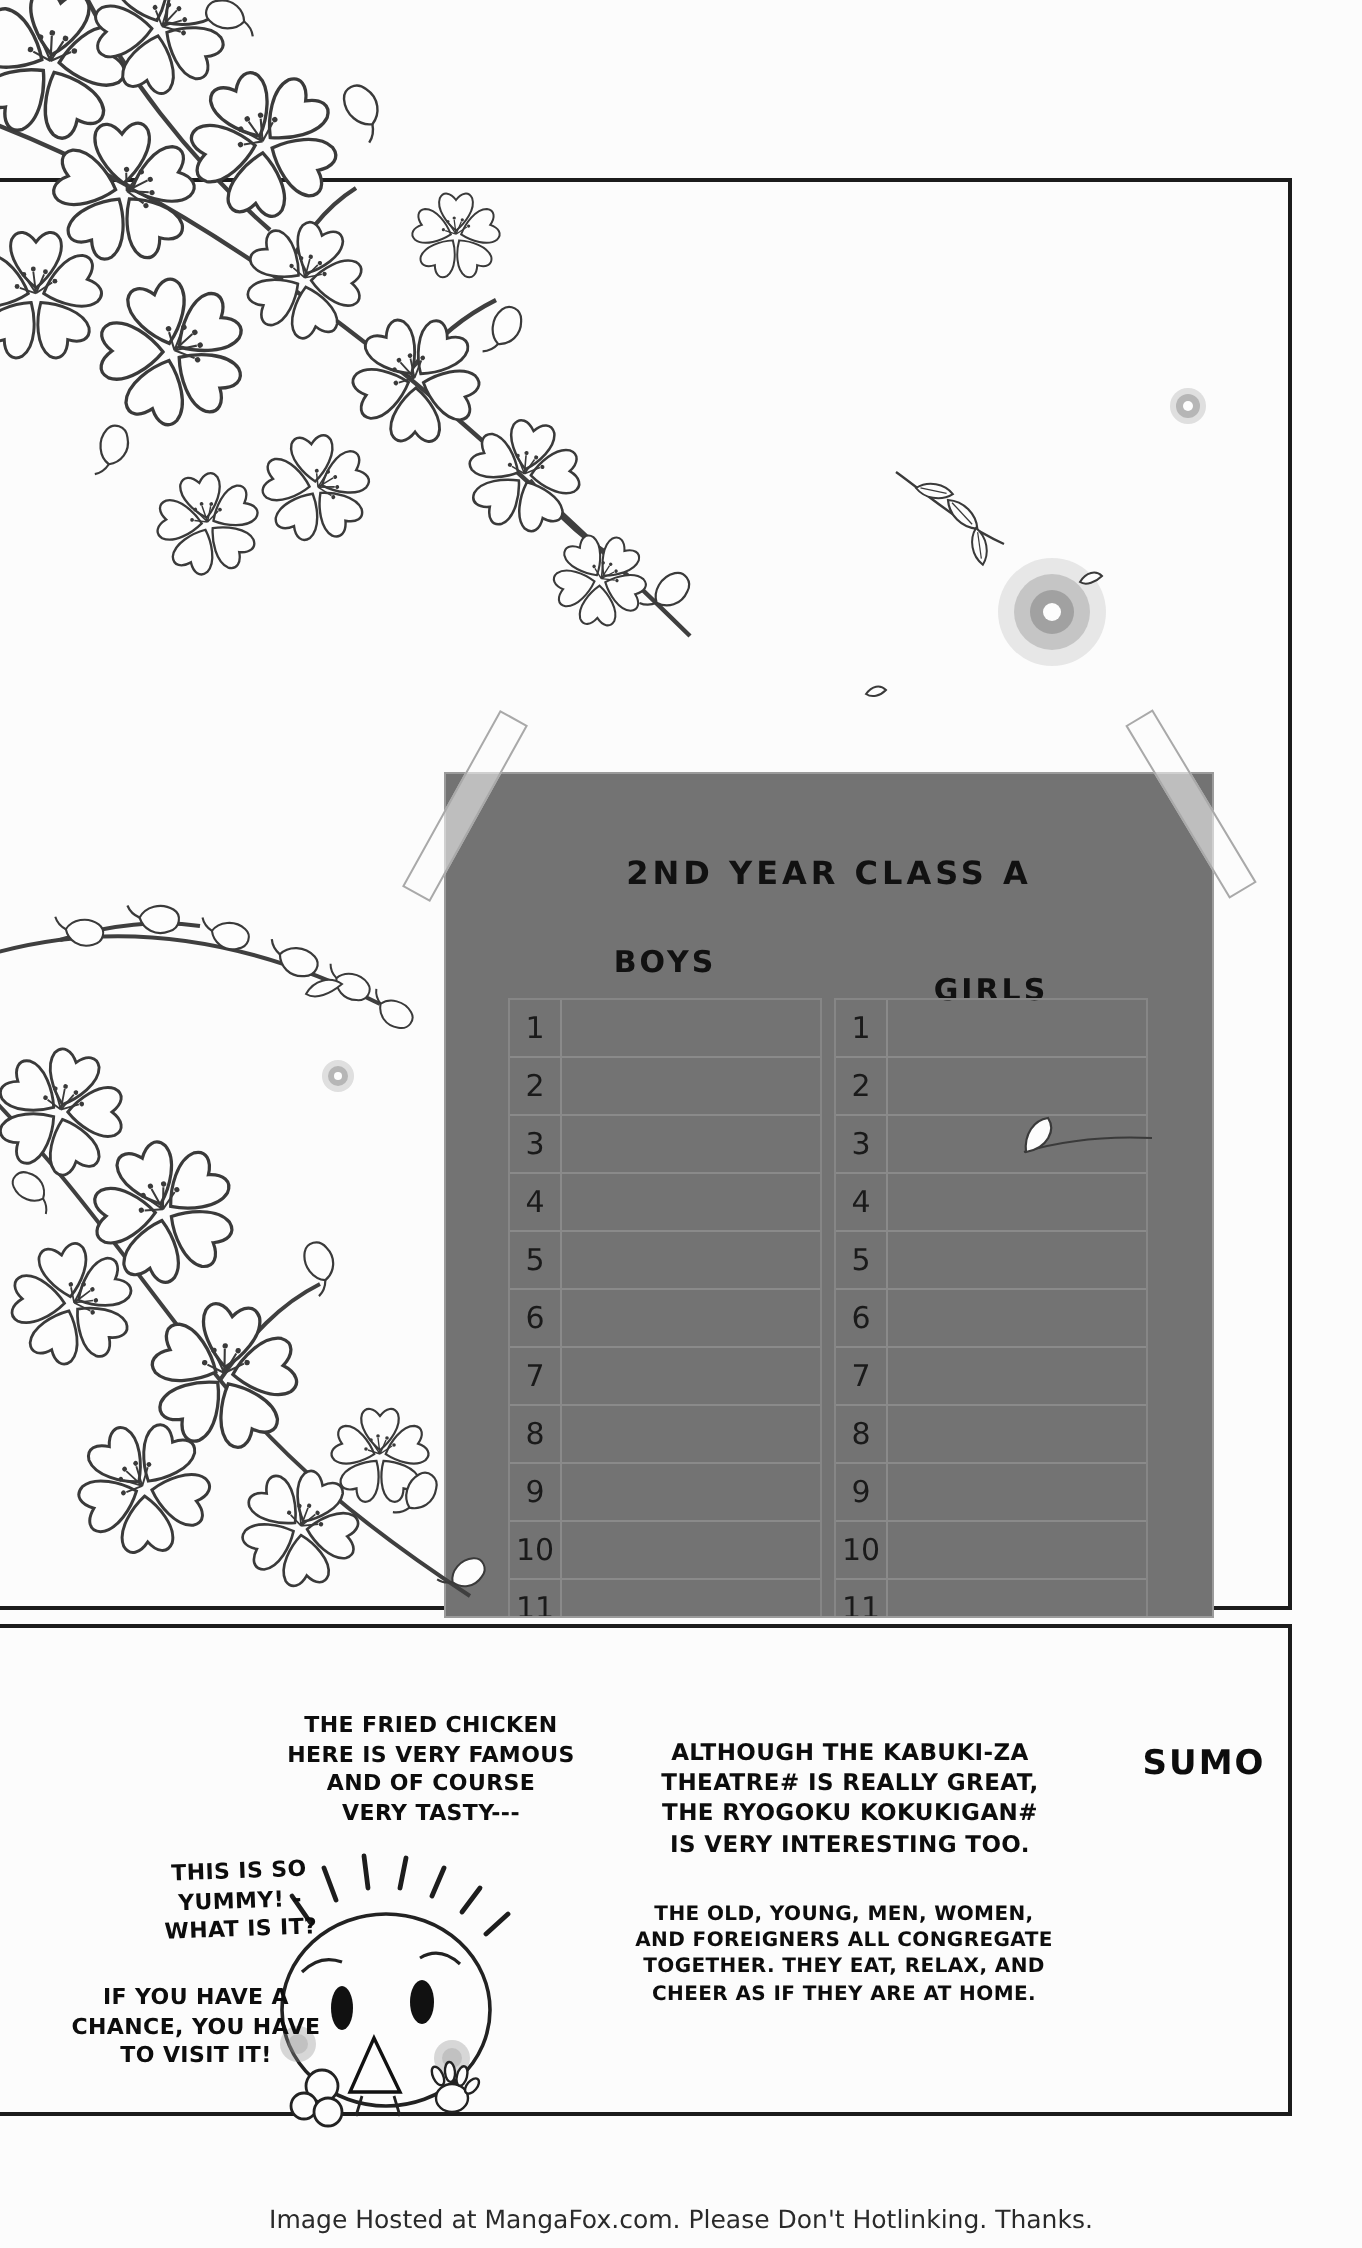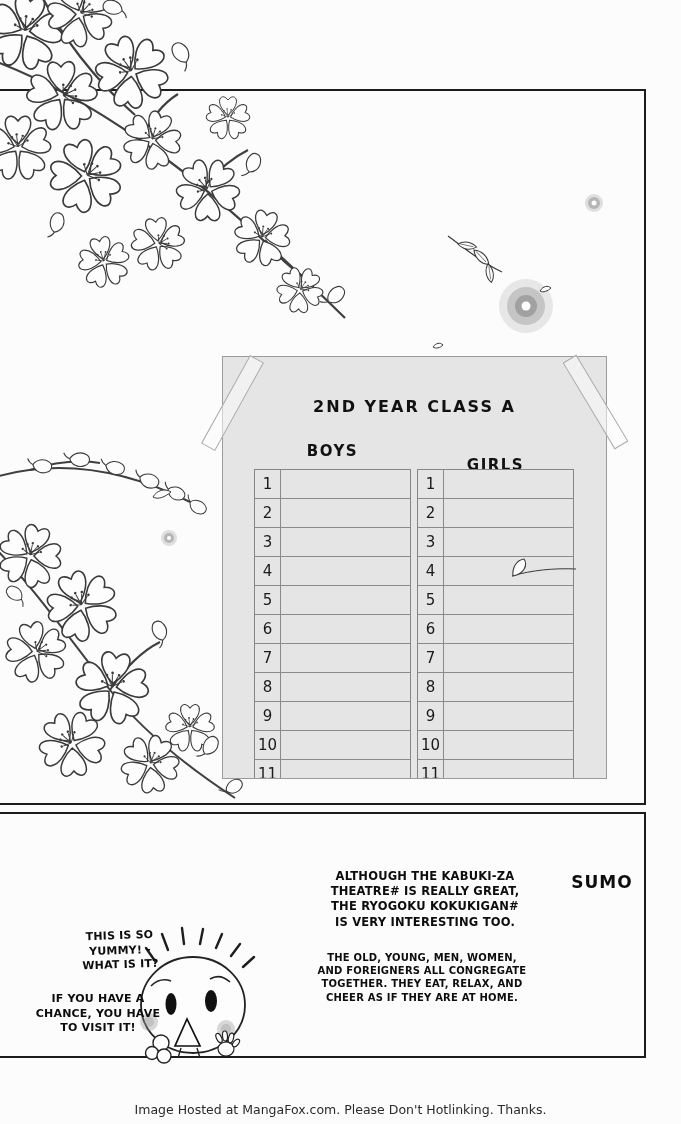--- a/index.html
+++ b/index.html
@@ -8,22 +8,22 @@
     position: relative; width: 681px; height: 1124px;
     background: #fcfcfc; overflow: hidden;
     font-family: "DejaVu Sans", sans-serif; color: #111;
   }
   .panel { position: absolute; border: 2px solid #1c1c1c; z-index: 1; }
   #top-panel    { left: -6px; top: 89px;  width: 652px; height: 716px; }
   #bottom-panel { left: -6px; top: 812px; width: 652px; height: 246px; }
 
   
   .sign {
-    position: absolute; left: 222px; top: 356px; width: 385px; height: 423px;
-    border: 1px solid #9b9b9b; overflow: hidden; z-index: 2; background: #e5e5e5;
+    position: absolute; left: 222px; top: 386px; width: 385px; height: 423px;
+    border: 1px solid #9b9b9b; overflow: hidden; z-index: 2; background: #737373;
   }
   .sign-title {
     position: absolute; top: 40px; left: 0; width: 100%; text-align: center;
     font-size: 16px; font-weight: bold; letter-spacing: 2px; white-space: nowrap;
   }
   .col-label {
     position: absolute; top: 85px; text-align: center;
     font-size: 15px; font-weight: bold; letter-spacing: 1.5px;
   }
   #boys-label  { left: 31px;  width: 157px; }
@@ -337,20 +337,24 @@
       <g fill="#fdfdfd" stroke="#222" stroke-width="1.2">
         <ellipse cx="226" cy="1049" rx="8" ry="7"></ellipse>
         <ellipse cx="219" cy="1038" rx="2.5" ry="5" transform="rotate(-25 219 1038)"></ellipse>
         <ellipse cx="225" cy="1036" rx="2.5" ry="5" transform="rotate(-5 225 1036)"></ellipse>
         <ellipse cx="231" cy="1038" rx="2.5" ry="5" transform="rotate(15 231 1038)"></ellipse>
         <ellipse cx="236" cy="1043" rx="2.5" ry="4.5" transform="rotate(40 236 1043)"></ellipse>
       </g>
     </g>
   </svg>
 
+  <div class="mtext" id="txt-fried">THE FRIED CHICKEN
+HERE IS VERY FAMOUS
+AND OF COURSE
+VERY TASTY---</div>
   <div class="mtext" id="txt-kabuki">ALTHOUGH THE KABUKI-ZA
 THEATRE# IS REALLY GREAT,
 THE RYOGOKU KOKUKIGAN#
 IS VERY INTERESTING TOO.</div>
   <div class="mtext" id="txt-crowd">THE OLD, YOUNG, MEN, WOMEN,
 AND FOREIGNERS ALL CONGREGATE
 TOGETHER. THEY EAT, RELAX, AND
 CHEER AS IF THEY ARE AT HOME.</div>
   <div class="mtext" id="txt-sumo">SUMO</div>
   <div class="mtext" id="txt-yummy">THIS IS SO

